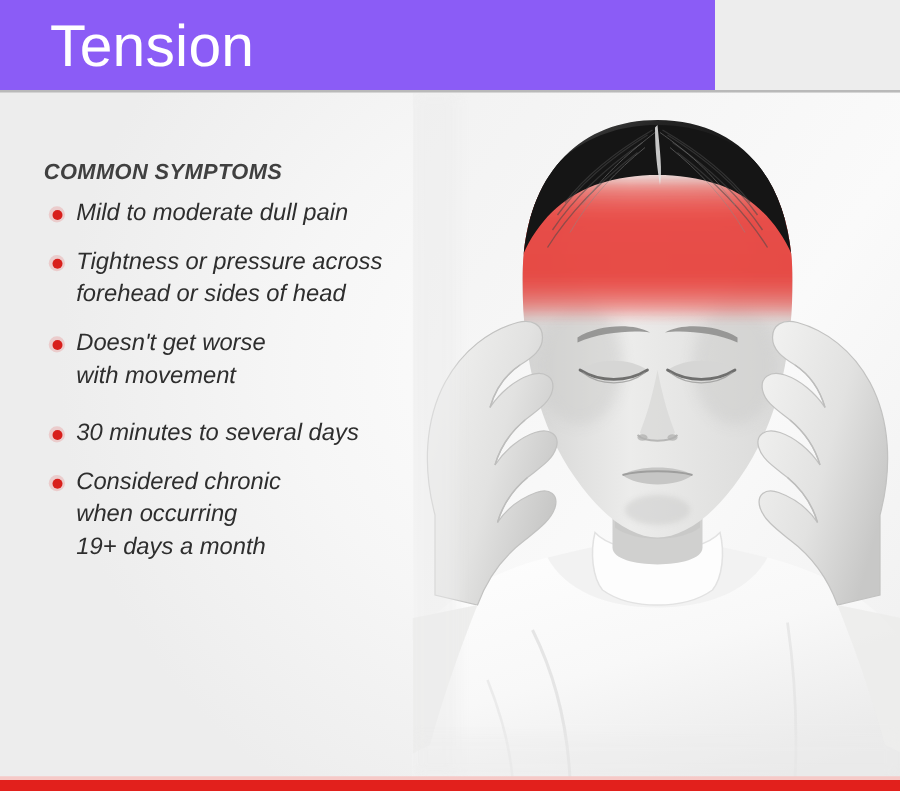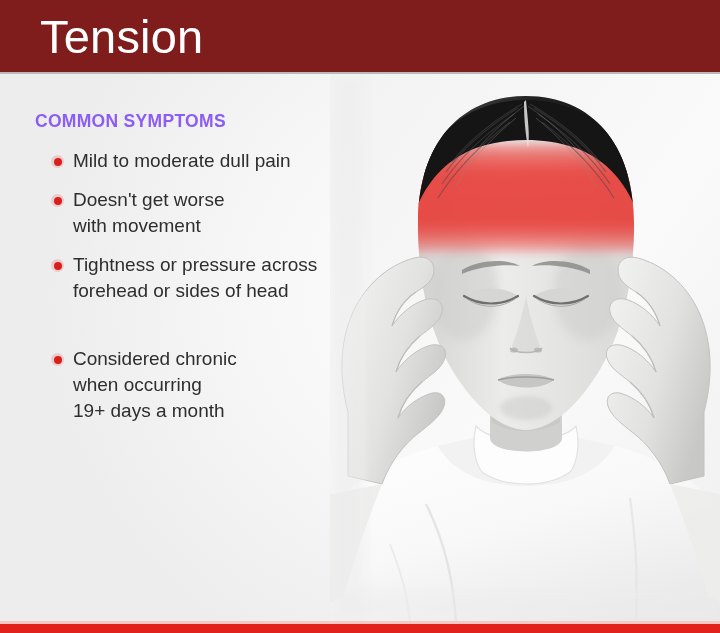--- a/index.html
+++ b/index.html
@@ -18,23 +18,23 @@
     height: 633px;
     overflow: hidden;
     background: #ededed;
   }
 
   
   .header-bar {
     position: absolute;
     left: 0;
     top: 0;
-    width: 720px;
+    width: 572px;
     height: 72px;
-    background: #7f1d1d;
+    background: #8b5cf6;
     z-index: 40;
   }
   .header-underline {
     position: absolute;
     left: 0;
     top: 72px;
     width: 720px;
     height: 2px;
     background: #b9b9b9;
     z-index: 40;
@@ -87,31 +87,33 @@
     left: 35px;
     width: 360px;
   }
   .section.symptoms { top: 36px; }
   .section.duration { top: 256px; }
 
   .section-heading {
     font-size: 17.5px;
     line-height: 22px;
     font-weight: bold;
-    color: #8b5cf6;
+    color: #404040;
     letter-spacing: 0.3px;
     text-transform: uppercase;
-    margin: 0 0 10px 0;
+    margin: 16px 0 10px 0;
     white-space: nowrap;
+    font-style: italic;
   }
 
   .bullet-list {
     list-style: none;
-    margin: 16px;
+    margin: 4px;
     padding: 0;
+    font-style: italic;
   }
   .bullet-item {
     position: relative;
     padding-left: 22px;
     margin-bottom: 13px;
     font-size: 19px;
     line-height: 26px;
     color: #2e2e2e;
     font-weight: 400;
   }
@@ -349,33 +351,37 @@
 
     <div class="section symptoms">
       <div class="section-heading">COMMON SYMPTOMS</div>
       <ul class="bullet-list">
         <li class="bullet-item">
           <span class="bullet-dot"></span>
           <span class="bullet-text">Mild to moderate dull pain</span>
         </li>
         <li class="bullet-item">
           <span class="bullet-dot"></span>
+          <span class="bullet-text">Tightness or pressure across
+forehead or sides of head</span>
+        </li>
+        <li class="bullet-item">
+          <span class="bullet-dot"></span>
           <span class="bullet-text">Doesn't get worse
 with movement</span>
         </li>
-        <li class="bullet-item">
-          <span class="bullet-dot"></span>
-          <span class="bullet-text">Tightness or pressure across
-forehead or sides of head</span>
-        </li>
       </ul>
     </div>
 
     <div class="section duration">
       <ul class="bullet-list">
+        <li class="bullet-item">
+          <span class="bullet-dot"></span>
+          <span class="bullet-text">30 minutes to several days</span>
+        </li>
         <li class="bullet-item">
           <span class="bullet-dot"></span>
           <span class="bullet-text">Considered chronic
 when occurring
 19+ days a month</span>
         </li>
       </ul>
     </div>
 
   </div>

